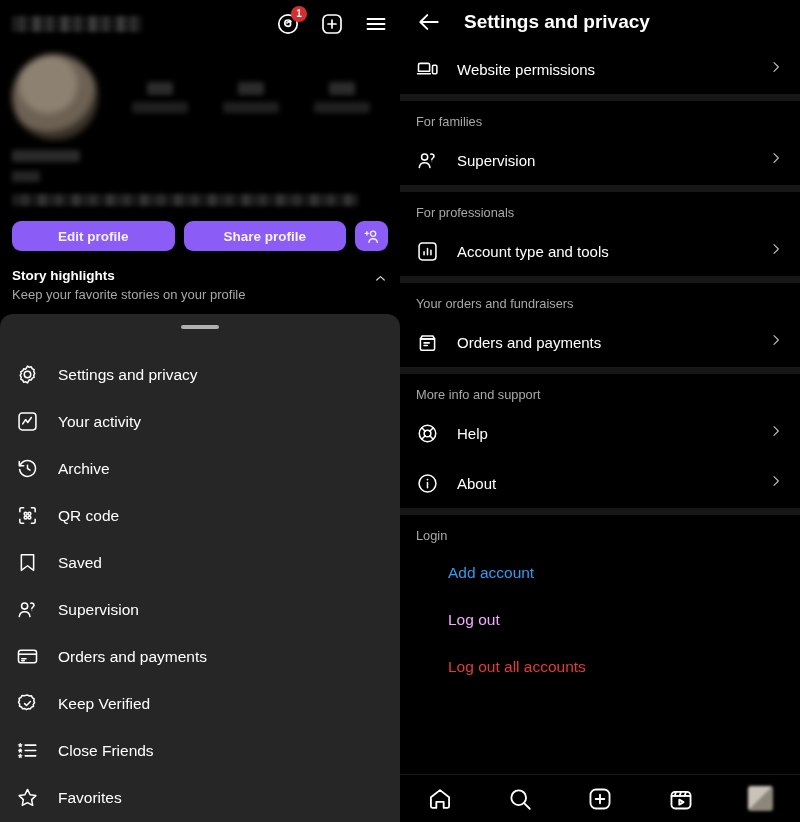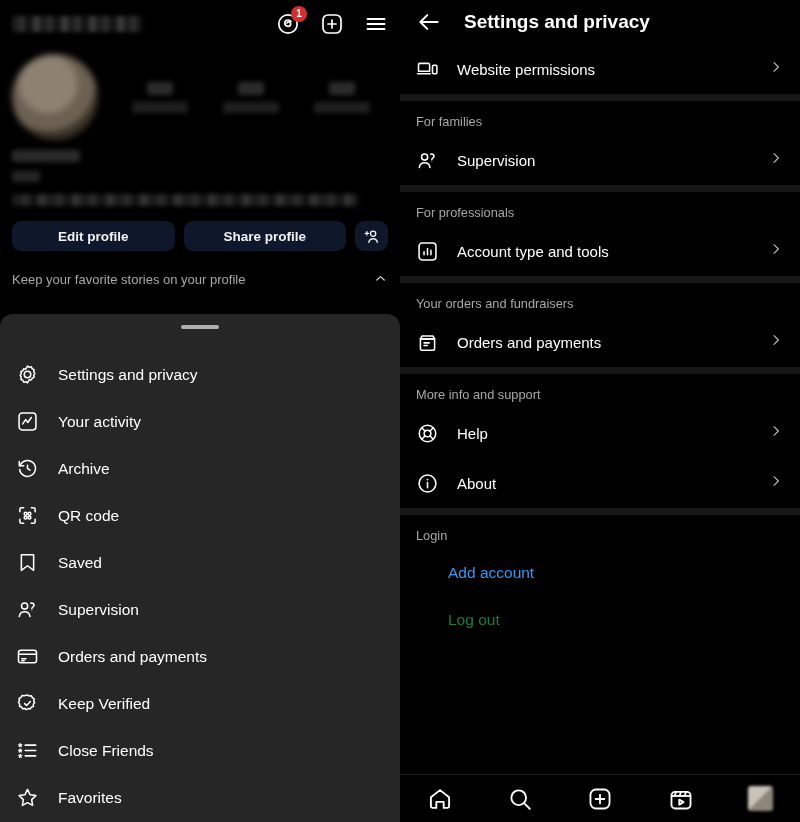--- a/index.html
+++ b/index.html
@@ -55,21 +55,21 @@
   .bio-lines { margin-top:10px; }
   .bio-l1 { width:68px; height:12px; background:#2a2a2a; filter:blur(2.4px); border-radius:2px; margin-bottom:9px; }
   .bio-l2 { width:28px; height:11px; background:#252525; filter:blur(2.4px); border-radius:2px; }
   .bio-wide {
     margin-top:12px; width:346px; height:12px;
     background:repeating-linear-gradient(90deg,#1c1c1c 0 9px,#2a2a2a 9px 17px,#151515 17px 26px,#323232 26px 34px);
     filter:blur(2.2px); border-radius:2px;
   }
   .btn-row { display:flex; gap:9px; margin-top:15px; }
   .pbtn {
-    background:#0f172a; border-radius:9px;
+    background:#8b5cf6; border-radius:9px;
     color:#f2f2f2; font-size:13.5px; font-weight:600;
     height:30px; display:flex; align-items:center; justify-content:center;
     flex:1;
   }
   .pbtn-icon { flex:0 0 33px; }
   .hl-row { margin-top:17px; display:flex; align-items:flex-start; }
   .hl-title { color:#fff; font-size:13.5px; font-weight:700; }
   .hl-sub { color:#a8a8a8; font-size:13px; margin-top:4px;text-align:right; }
   .hl-chev { margin-left:auto; color:#d6d6d6; padding-top:3px; }
 
@@ -195,20 +195,21 @@
           <svg viewBox="0 0 24 24" width="19" height="19" fill="none" stroke="currentColor" stroke-width="1.7">
             <circle cx="14" cy="8.5" r="3.3"></circle>
             <path d="M8.6 19.4c.6-2.8 2.8-4.5 5.4-4.5s4.8 1.7 5.4 4.5" stroke-linecap="round"></path>
             <path d="M4 8h4.4M6.2 5.8v4.4" stroke-linecap="round"></path>
           </svg>
         </div>
       </div>
 
       <div class="hl-row">
         <div>
+          <div class="hl-title">Story highlights</div>
           <div class="hl-sub">Keep your favorite stories on your profile</div>
         </div>
         <div class="hl-chev">
           <svg viewBox="0 0 24 24" width="15" height="15" fill="none" stroke="currentColor" stroke-width="1.9">
             <path d="M6 14.5 12 9l6 5.5" stroke-linecap="round" stroke-linejoin="round"></path>
           </svg>
         </div>
       </div>
     </div>
 
@@ -444,21 +445,22 @@
             <path d="M9 5.5 15.5 12 9 18.5" stroke-linecap="round" stroke-linejoin="round"></path>
           </svg>
       </span>
     </div>
 
     <div class="divider"></div>
 
     <div class="sect-head">Login</div>
 
     <div class="link-row" style="color:#3897F0">Add account</div>
-    <div class="link-row" style="color:#15803d">Log out</div>
+    <div class="link-row" style="color:#f0abfc">Log out</div>
+    <div class="link-row" style="color:#E23B3B">Log out all accounts</div>
 
     <div class="bottomnav">
       <span class="nav-icon">
         <svg viewBox="0 0 24 24" width="26" height="26" fill="none" stroke="currentColor" stroke-width="1.7">
           <path d="M3.6 10.4 12 3.8l8.4 6.6v8.4a1.4 1.4 0 0 1-1.4 1.4h-3.6v-5.6H8.6v5.6H5a1.4 1.4 0 0 1-1.4-1.4z" stroke-linejoin="round"></path>
         </svg>
       </span>
       <span class="nav-icon">
         <svg viewBox="0 0 24 24" width="26" height="26" fill="none" stroke="currentColor" stroke-width="1.7">
           <circle cx="10.8" cy="10.8" r="6.8"></circle>

